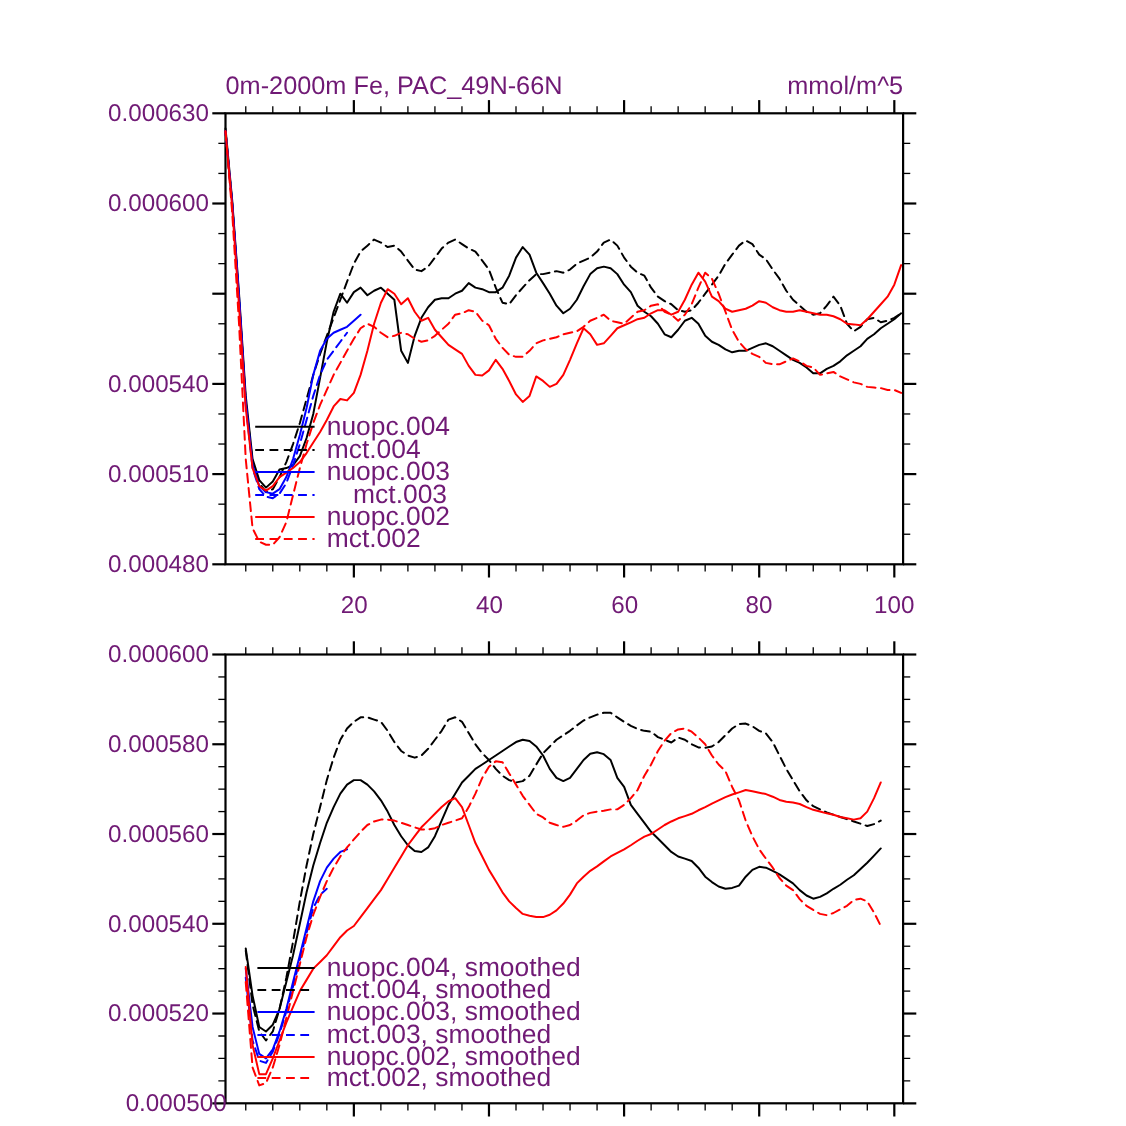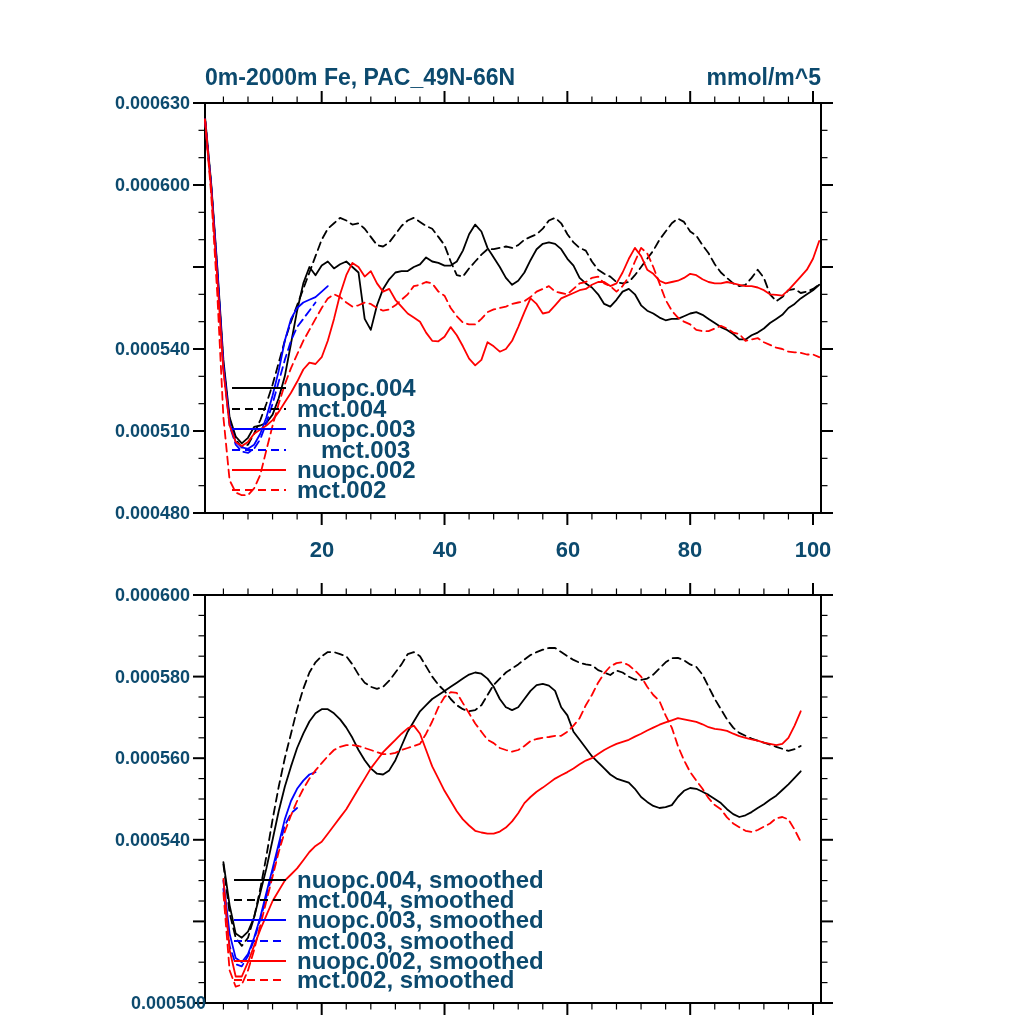--- a/index.html
+++ b/index.html
@@ -1,21 +1,21 @@
 <!DOCTYPE html>
 <html><head>
 <meta charset="utf-8">
 <style>
   html,body{margin:0;padding:0;background:#ffffff;}
   #figure{position:relative;width:1024px;height:1024px;background:#ffffff;
           font-family:"Liberation Sans",sans-serif;overflow:hidden;}
   #chart-svg{position:absolute;left:0;top:0;}
-  .lbl{position:absolute;color:#0c4a6e;white-space:nowrap;font-weight:bold;}
+  .lbl{position:absolute;color:#701a75;white-space:nowrap;}
   .title{font-size:23px;}
-  .ytick{font-size:18px;width:190px;text-align:right;height:24px;line-height:24px;}
+  .ytick{font-size:22px;width:190px;text-align:right;height:24px;line-height:24px;}
   .xtick{font-size:22px;width:80px;text-align:center;height:24px;line-height:24px;}
   .legend-label{font-size:24px;height:22px;line-height:22px;}
 </style>
 </head>
 <body>
 
 <div id="figure">
   <svg id="chart-svg" width="1024" height="1024" viewBox="0 0 1024 1024">
       <rect x="205" y="103" width="616" height="410" fill="none" stroke="#000" stroke-width="2"></rect>
       <line x1="321.6899302093719" y1="513" x2="321.6899302093719" y2="525" stroke="#000" stroke-width="2"></line>
@@ -238,20 +238,21 @@
   <div class="lbl legend-label" style="left:297px;top:398px;">mct.004</div>
   <div class="lbl legend-label" style="left:297px;top:418px;">nuopc.003</div>
   <div class="lbl legend-label" style="left:297px;top:439px;margin-left:24px;">mct.003</div>
   <div class="lbl legend-label" style="left:297px;top:459px;">nuopc.002</div>
   <div class="lbl legend-label" style="left:297px;top:479px;">mct.002</div>
 
   <div class="lbl ytick" style="left:0;top:583px;">0.000600</div>
   <div class="lbl ytick" style="left:0;top:665px;">0.000580</div>
   <div class="lbl ytick" style="left:0;top:746px;">0.000560</div>
   <div class="lbl ytick" style="left:0;top:828px;">0.000540</div>
+  <div class="lbl ytick" style="left:0;top:909px;">0.000520</div>
   <div class="lbl ytick" style="left:16px;top:991px;">0.000500</div>
 
   <div class="lbl legend-label" style="left:297px;top:869px;">nuopc.004, smoothed</div>
   <div class="lbl legend-label" style="left:297px;top:889px;">mct.004, smoothed</div>
   <div class="lbl legend-label" style="left:297px;top:909px;">nuopc.003, smoothed</div>
   <div class="lbl legend-label" style="left:297px;top:930px;">mct.003, smoothed</div>
   <div class="lbl legend-label" style="left:297px;top:950px;">nuopc.002, smoothed</div>
   <div class="lbl legend-label" style="left:297px;top:969px;">mct.002, smoothed</div>
 </div>
 

